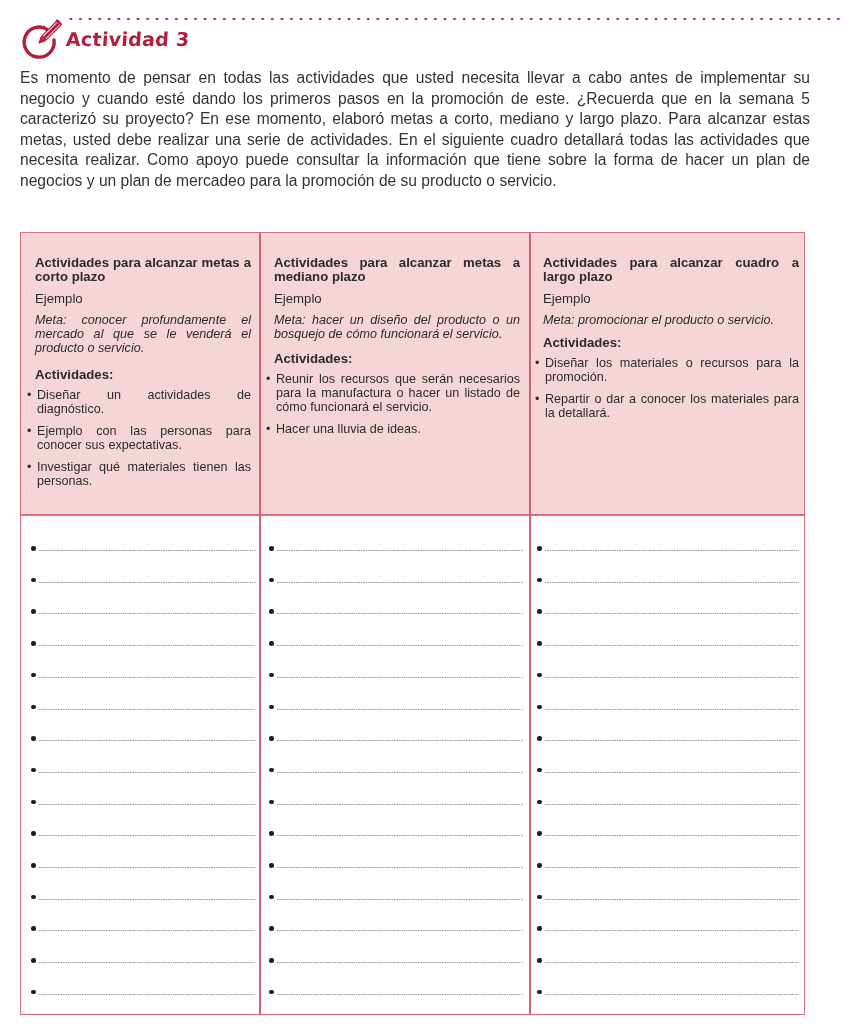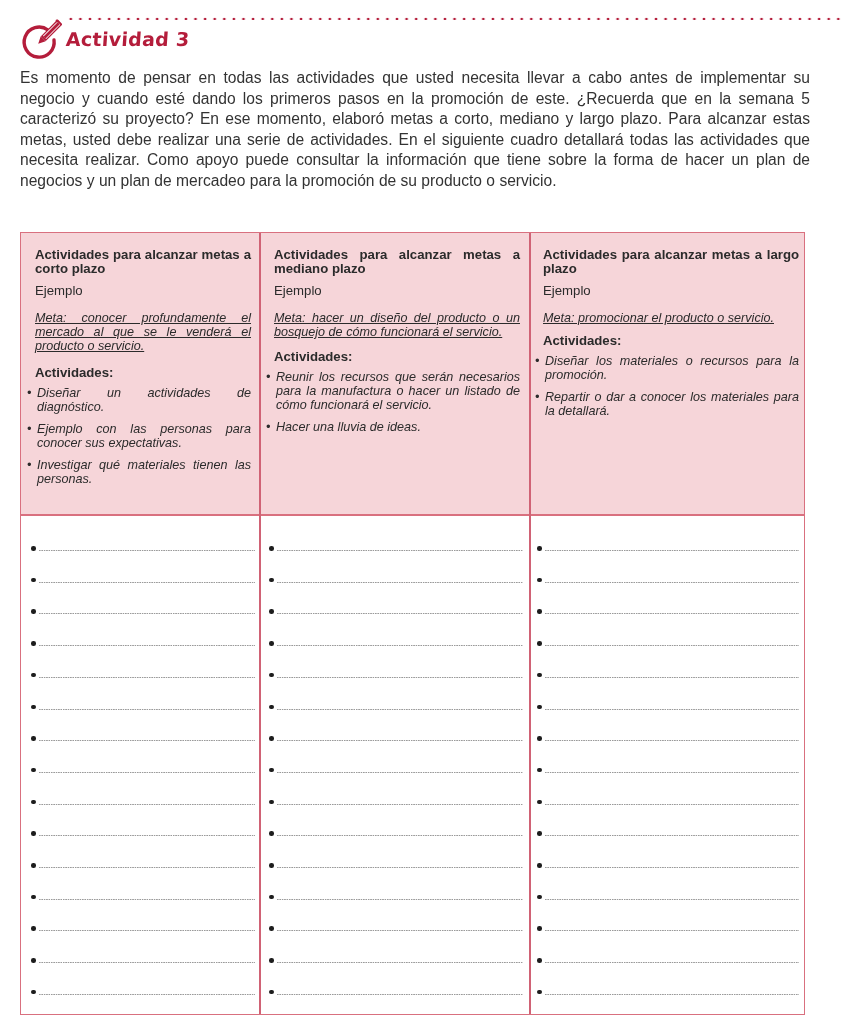--- a/index.html
+++ b/index.html
@@ -18,31 +18,31 @@
     font-size: 15.6px; line-height: 20.5px; text-align: justify; color: #333; }
 
   .activity-table { position: absolute; left: 20px; top: 232px; width: 785px; height: 783px;
     border: 1.5px solid #d9707f; }
   .header-row { position: absolute; left: 0; top: 0; width: 100%; height: 283px; background: #f6d5d9;
     border-bottom: 2px solid #d9707f; }
   .col-divider { position: absolute; top: 0; bottom: 0; width: 1.5px; background: #d06275; }
   .col-divider.d1 { left: 238px; }
   .col-divider.d2 { left: 508px; }
 
-  .hcell { position: absolute; top: 4px; height: 331px; padding-top: 11px;
+  .hcell { position: absolute; top: 12px; height: 331px; padding-top: 11px;
     font-family: "Liberation Sans", sans-serif; font-size: 12.6px; line-height: 14px; color: #2b2b2b; }
   .hcell.c1 { left: 14px; width: 216px; }
   .hcell.c2 { left: 253px; width: 246px; }
   .hcell.c3 { left: 522px; width: 256px; }
   .hcell .h-title { font-weight: bold; font-size: 13.2px; line-height: 14px; text-align: justify; }
   .hcell .h-example { margin-top: 8px; font-size: 13.2px; }
-  .hcell .h-meta { margin-top: 13px; font-style: italic; text-align: justify; text-decoration: underline; }
+  .hcell .h-meta { margin-top: 7px; font-style: italic; text-align: justify; }
   .hcell .h-acts { margin-top: 9px; font-weight: bold; font-size: 13.2px; }
   .hcell ul { list-style: none; margin-top: 6px; }
-  .hcell li { position: relative; padding-left: 10px; margin-left: -8px; margin-bottom: 8px; text-align: justify; font-style: italic; }
+  .hcell li { position: relative; padding-left: 10px; margin-left: -8px; margin-bottom: 8px; text-align: justify; }
   .hcell li::before { content: "•"; position: absolute; left: 0; top: 0; }
   .c1 .h-acts { margin-top: 13px; }
   .c2 .h-acts { margin-top: 11px; }
   .c3 .h-acts { margin-top: 9px; }
 
   .body-cols { position: absolute; left: 0; top: 285px; width: 100%; bottom: 0; }
   .wcol { position: absolute; top: 0; bottom: 0; }
   .wcol.c1 { left: 10px; width: 224px; }
   .wcol.c2 { left: 248px; width: 254px; }
   .wcol.c3 { left: 516px; width: 262px; }
@@ -91,21 +91,21 @@
     <div class="h-example">Ejemplo</div>
     <div class="h-meta">Meta: hacer un diseño del producto o un bosquejo de cómo funcionará el servicio.</div>
     <div class="h-acts">Actividades:</div>
     <ul>
       <li>Reunir los recursos que serán necesarios para la manufactura o hacer un listado de cómo funcionará el servicio.</li>
       <li>Hacer una lluvia de ideas.</li>
     </ul>
   </div>
 
   <div class="hcell c3">
-    <div class="h-title">Actividades para alcanzar metas a largo plazo</div>
+    <div class="h-title">Actividades para alcanzar cuadro a largo plazo</div>
     <div class="h-example">Ejemplo</div>
     <div class="h-meta">Meta: promocionar el producto o servicio.</div>
     <div class="h-acts">Actividades:</div>
     <ul>
       <li>Diseñar los materiales o recursos para la promoción.</li>
       <li>Repartir o dar a conocer los materiales para la detallará.</li>
     </ul>
   </div>
 
   <div class="body-cols">

